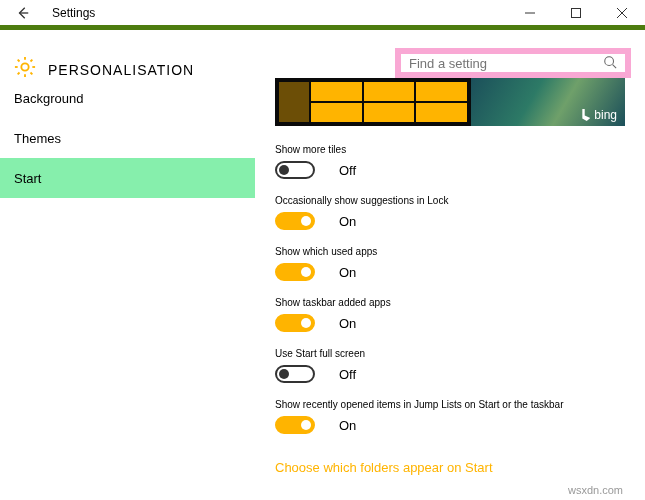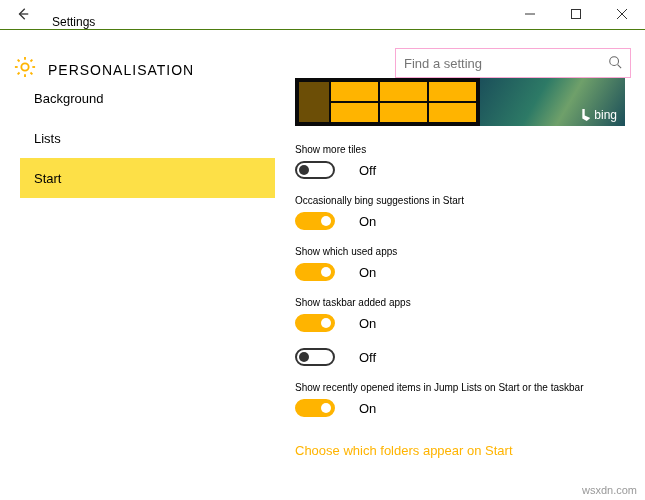--- a/index.html
+++ b/index.html
@@ -1,37 +1,37 @@
 <!DOCTYPE html>
 <html><head>
 <meta charset="utf-8">
 <style>
   * { box-sizing: border-box; margin: 0; padding: 0; font-family: "Segoe UI", Arial, sans-serif; }
   body { width: 645px; height: 500px; background: #fff; font-size: 13px; color: #000; position: relative; overflow: hidden; }
 
-  .titlebar { height: 30px; display: flex; align-items: flex-end; border-bottom: 1px solid #4d7c0f; }
+  .titlebar { height: 30px; display: flex; align-items: center; border-bottom: 5px solid #4d7c0f; }
   .back-btn { width: 46px; height: 30px; display:flex; align-items:center; justify-content:center; cursor:pointer; }
   .back-btn svg { width: 14px; height: 14px; }
   .title { flex: 1; font-size: 12px; padding-left: 6px; }
   .winbtns { display:flex; }
   .winbtn { width: 46px; height: 30px; display:flex; align-items:center; justify-content:center; cursor:pointer; }
   .winbtn svg, .winbtn div { width:10px; height:10px; }
 
   .header { height: 48px; display:flex; align-items:flex-end; padding: 0 12px; }
   .gear { width: 22px; height: 22px; margin-right: 12px; margin-left: 2px; display:flex; align-items:center; justify-content:center; }
   .gear svg { width:22px; height:22px; }
   .header-title { font-size: 14px; letter-spacing: 1px; font-weight: 400; flex:1; }
-  .search { width: 236px; height: 30px; border:1px solid #f9a8d4; display:flex; align-items:center; padding:0 8px; margin-right: 2px; }
+  .search { width: 236px; height: 30px; border:6px solid #f9a8d4; display:flex; align-items:center; padding:0 8px; margin-right: 2px; }
   .search input { border:none; outline:none; flex:1; font-size:13px; background:transparent; }
   .search-icon svg { width:14px; height:14px; }
 
-  .body { display:flex; height: calc(500px - 30px - 48px); margin-left: 20px; }
+  .body { display:flex; height: calc(500px - 30px - 48px); }
   .sidebar { width: 255px; }
   .sidebar-item { height: 40px; display:flex; align-items:center; padding-left: 14px; font-size: 13px; cursor:pointer; }
-  .sidebar-item.selected { background: #fde047; }
+  .sidebar-item.selected { background: #86efac; }
 
   .content { flex:1; padding: 0 20px 20px 20px; overflow:hidden; }
 
   .preview { height: 48px; background: #0a2a1a; margin-bottom: 18px; position:relative; overflow:hidden; }
   .tile-strip { position:absolute; left:0; top:0; height:100%; width:56%; background:#0a0a0a; display:flex; gap:2px; padding:4px; }
   .big-tile { width:30px; height:100%; background:#ffb400; opacity:.4;}
   .mid-col { display:flex; flex-direction:column; gap:2px; flex:1;}
   .mid-row { display:flex; gap:2px; flex:1;}
   .sq { background:#ffb400; flex:1;}
   .map-side { position:absolute; right:0; top:0; height:100%; width:44%; background:linear-gradient(120deg,#1b4f5a,#2d7a66 40%,#6fa06a 60%,#1b4f5a); }
@@ -43,21 +43,21 @@
   .toggle-row { display:flex; align-items:center; gap:24px; }
   .toggle { width: 40px; height: 18px; border-radius: 10px; position:relative; cursor:pointer; }
   .toggle.off { background:#fff; border:2px solid #333; }
   .toggle.off .knob { width:10px; height:10px; border-radius:50%; background:#333; position:absolute; left:2px; top:2px; }
   .toggle.on { background:#ffb400; border:2px solid #ffb400; }
   .toggle.on .knob { width:10px; height:10px; border-radius:50%; background:#fff; position:absolute; right:2px; top:2px; }
   .toggle-state { font-size:13px; }
 
   .link { color:#ffb400; font-size:13px; cursor:pointer; margin-top:10px; display:inline-block; }
 
-  .watermark { position:absolute; right:8px; bottom:4px; font-size:11px; color:#999; }
+  .watermark { position:absolute; right:22px; bottom:4px; font-size:11px; color:#999; }
 </style>
 </head>
 <body>
 
 <div class="titlebar">
   <div class="back-btn">
     <svg viewBox="0 0 16 16">
         <path d="M10 2 L4 8 L10 14" stroke="#333" stroke-width="1.5" fill="none"></path>
         <path d="M4 8 H14" stroke="#333" stroke-width="1.5"></path>
       </svg>
@@ -110,21 +110,21 @@
     </span>
   </div>
 </div>
 
 <div class="body">
   <div class="sidebar">
     <div class="sidebar-item">
         <span>Background</span>
       </div>
     <div class="sidebar-item">
-        <span>Lists</span>
+        <span>Themes</span>
       </div>
     <div class="sidebar-item selected">
         <span>Start</span>
       </div>
   </div>
 
   <div class="content">
     <div class="preview">
       <div class="tile-strip">
         <div class="big-tile"></div>
@@ -152,21 +152,21 @@
       <div class="setting-label">Show more tiles</div>
       <div class="toggle-row">
         <div class="toggle off">
             <div class="knob"></div>
           </div>
         <span class="toggle-state">Off</span>
       </div>
     </div>
 
     <div class="setting">
-      <div class="setting-label">Occasionally bing suggestions in Start</div>
+      <div class="setting-label">Occasionally show suggestions in Lock</div>
       <div class="toggle-row">
         <div class="toggle on">
             <div class="knob"></div>
           </div>
         <span class="toggle-state">On</span>
       </div>
     </div>
 
     <div class="setting">
       <div class="setting-label">Show which used apps</div>
@@ -182,20 +182,21 @@
       <div class="setting-label">Show taskbar added apps</div>
       <div class="toggle-row">
         <div class="toggle on">
             <div class="knob"></div>
           </div>
         <span class="toggle-state">On</span>
       </div>
     </div>
 
     <div class="setting">
+      <div class="setting-label">Use Start full screen</div>
       <div class="toggle-row">
         <div class="toggle off">
             <div class="knob"></div>
           </div>
         <span class="toggle-state">Off</span>
       </div>
     </div>
 
     <div class="setting">
       <div class="setting-label">Show recently opened items in Jump Lists on Start or the taskbar</div>

